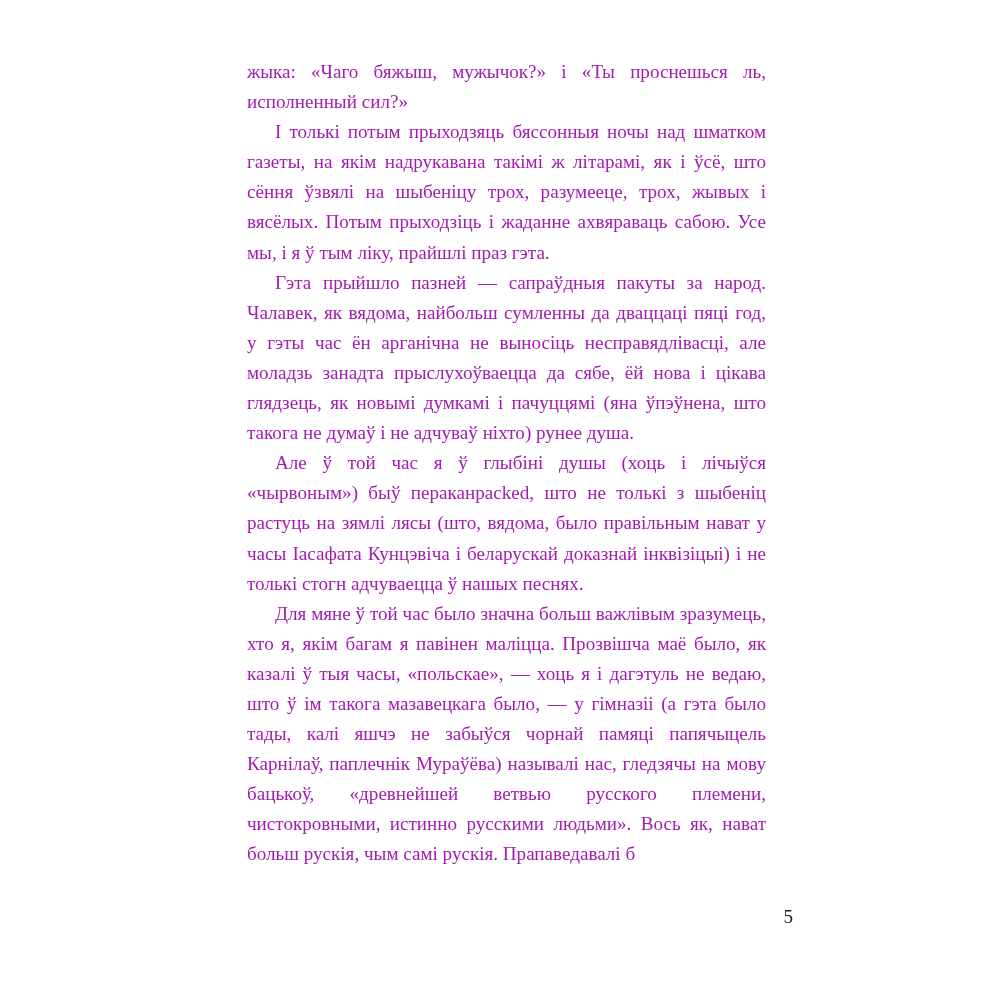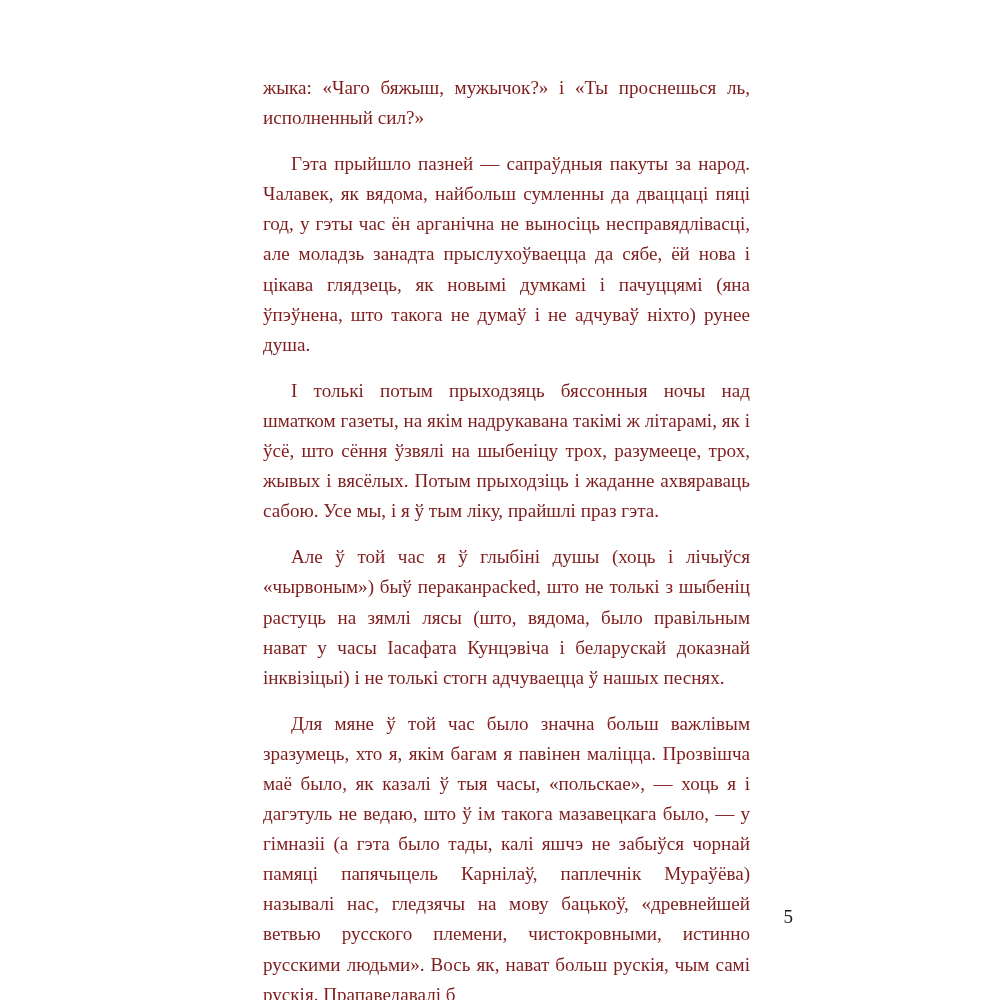--- a/index.html
+++ b/index.html
@@ -16,27 +16,27 @@
     font-family: "Liberation Serif", "DejaVu Serif", serif;
     color: #1a1a1a;
   }
   .text-block {
     position: absolute;
     left: 247px;
     top: 57px;
     width: 519px;
   }
   .para {
-    margin: 16px;
+    margin: 0;
     font-size: 19.1px;
     line-height: 30.1px;
     text-align: justify;
     text-justify: inter-word;
     text-indent: 28px;
-    color: #7f1d1d;
+    color: #a21caf;
     -webkit-font-smoothing: antialiased;
     hyphens: manual;
   }
   .para.no-indent {
     text-indent: 0;
   }
   .para + .para {
     margin-top: 0;
   }
   
@@ -61,23 +61,23 @@
   }
 </style>
 </head>
 <body>
 
 <div class="page">
 
   <div class="text-block">
     <p class="para no-indent flush">жыка: «Чаго бяжыш, мужычок?» і «Ты проснешься ль, исполненный сил?»</p>
 
+    <p class="para flush">І толькі потым прыходзяць бяссонныя ночы над шматком газеты, на якім надрукавана такімі ж літарамі, як і ўсё, што сёння ўзвялі на шыбеніцу трох, разумееце, трох, жывых і вясёлых. Потым прыходзіць і жаданне ахвяраваць сабою. Усе мы, і я ў тым ліку, прайшлі праз гэта.</p>
+
     <p class="para flush">Гэта прыйшло пазней — сапраўдныя пакуты за народ. Чалавек, як вядома, найбольш сумленны да дваццаці пяці год, у гэты час ён арганічна не выносіць несправядлівасці, але моладзь занадта прыслухоўваецца да сябе, ёй нова і цікава глядзець, як новымі думкамі і пачуццямі (яна ўпэўнена, што такога не думаў і не адчуваў ніхто) рунее душа.</p>
-
-    <p class="para flush">І толькі потым прыходзяць бяссонныя ночы над шматком газеты, на якім надрукавана такімі ж літарамі, як і ўсё, што сёння ўзвялі на шыбеніцу трох, разумееце, трох, жывых і вясёлых. Потым прыходзіць і жаданне ахвяраваць сабою. Усе мы, і я ў тым ліку, прайшлі праз гэта.</p>
 
     <p class="para flush">Але ў той час я ў глыбіні душы (хоць і лічыўся «чырвоным») быў пераканpacked, што не толькі з шыбеніц растуць на зямлі лясы (што, вядома, было правільным нават у часы Іасафата Кунцэвіча і беларускай доказнай інквізіцыі) і не толькі стогн адчуваецца ў нашых песнях.</p>
 
     <p class="para flush">Для мяне ў той час было значна больш важлівым зразумець, хто я, якім багам я павінен маліцца. Прозвішча маё было, як казалі ў тыя часы, «польскае», — хоць я і дагэтуль не ведаю, што ў ім такога мазавецкага было, — у гімназіі (а гэта было тады, калі яшчэ не забыўся чорнай памяці папячыцель Карнілаў, паплечнік Мураўёва) называлі нас, гледзячы на мову бацькоў, «древнейшей ветвью русского племени, чистокровными, истинно русскими людьми». Вось як, нават больш рускія, чым самі рускія. Прапаведавалі б</p>
   </div>
 
   <div class="page-number">5</div>
 
 </div>
 

